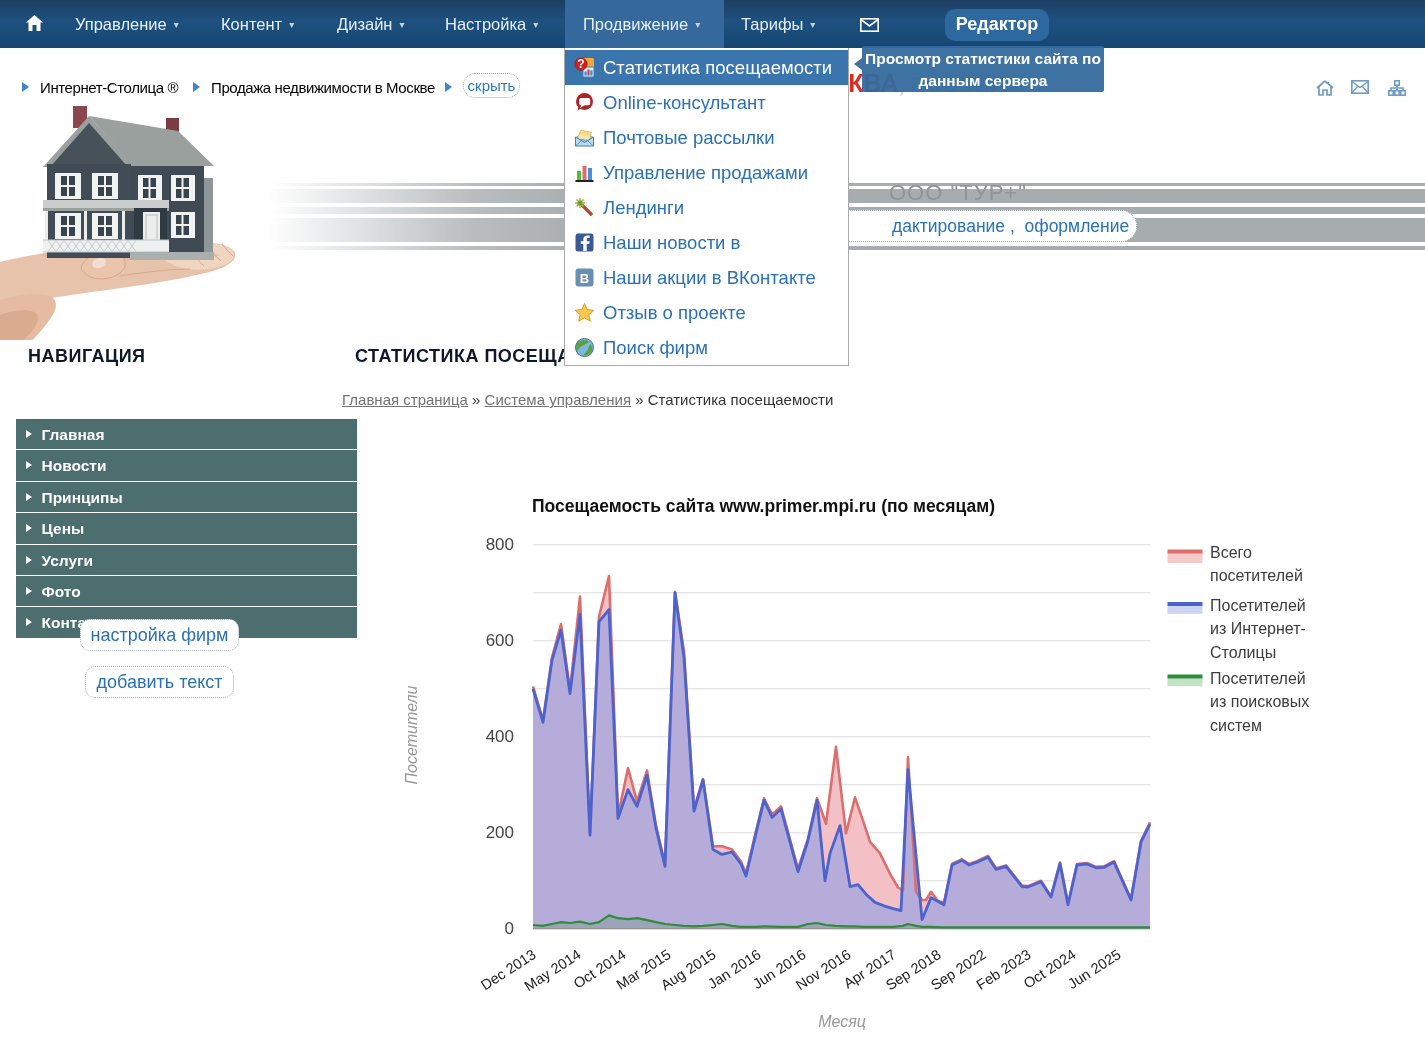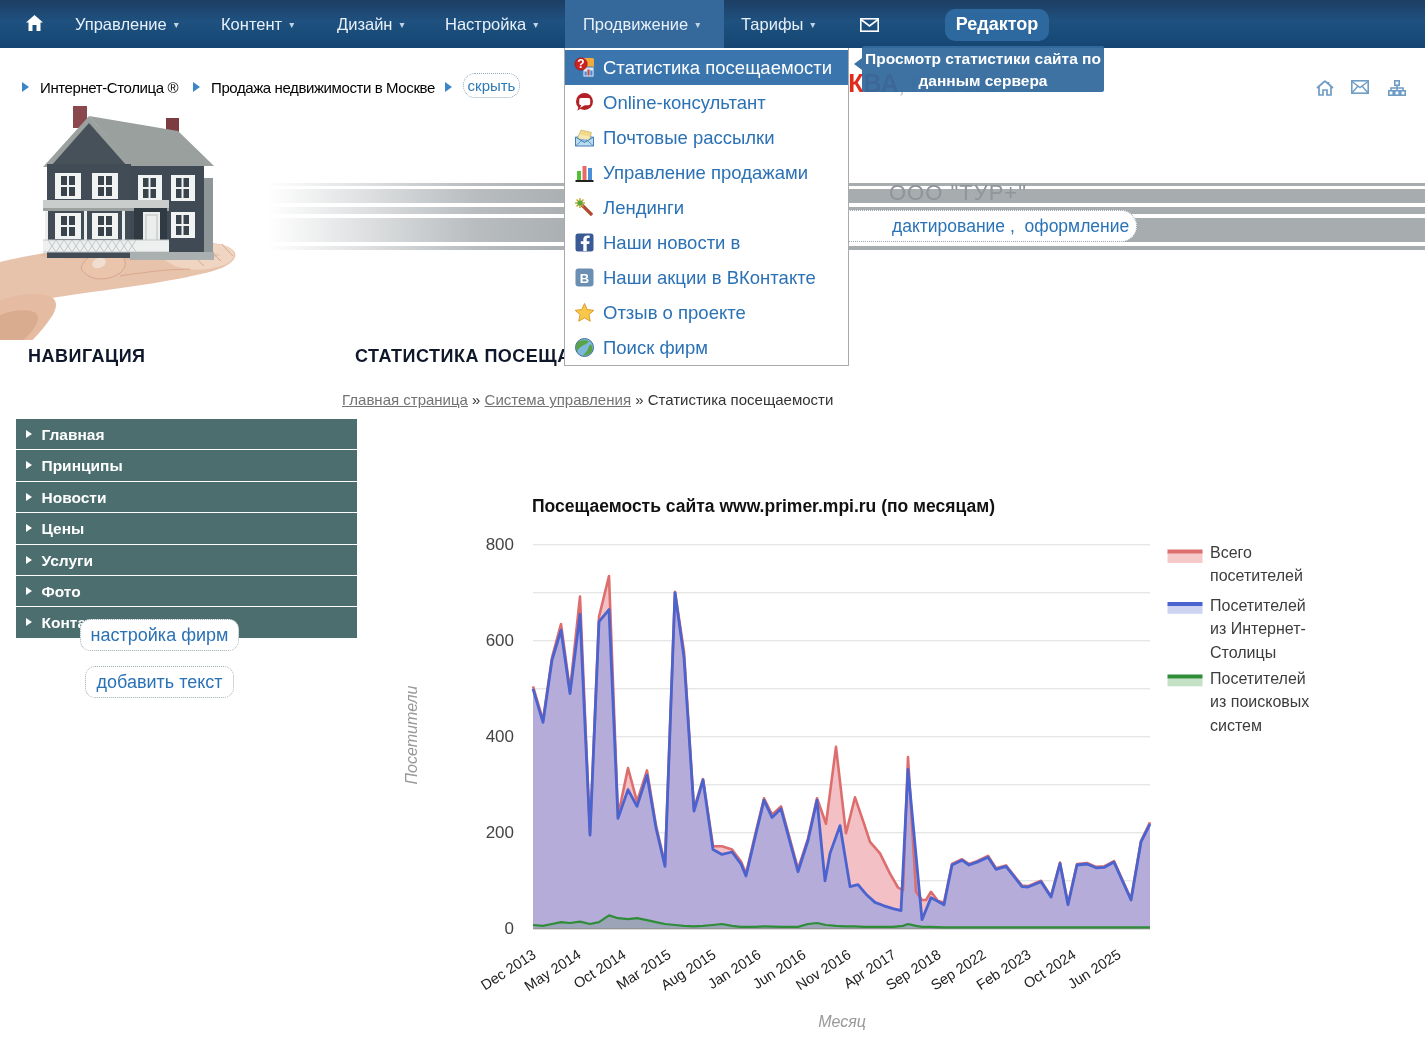--- a/index.html
+++ b/index.html
@@ -215,22 +215,22 @@
       <line x1="120" y1="140" x2="112" y2="152"></line>
       <line x1="128" y1="140" x2="120" y2="152"></line>
       <line x1="136" y1="140" x2="128" y2="152"></line>
 </g>
 <rect x="130" y="152" width="84" height="8" fill="#aab0b0"></rect>
 </svg>
 <div id="navhead">НАВИГАЦИЯ</div>
 <div id="mainhead">СТАТИСТИКА ПОСЕЩАЕМОСТИ</div>
 <div id="sidemenu">
 <div class="sitem"><span class="stri"></span>Главная</div>
+<div class="sitem"><span class="stri"></span>Новости</div>
 <div class="sitem"><span class="stri"></span>Принципы</div>
-<div class="sitem"><span class="stri"></span>Новости</div>
 <div class="sitem"><span class="stri"></span>Цены</div>
 <div class="sitem"><span class="stri"></span>Услуги</div>
 <div class="sitem"><span class="stri"></span>Фото</div>
 <div class="sitem"><span class="stri"></span>Контакты</div>
 </div>
 <div class="dotbtn" id="btn1">настройка фирм</div>
 <div class="dotbtn" id="btn2">добавить текст</div>
 <div id="crumb2"><a href="#">Главная страница</a> » <a href="#">Система управления</a> » Статистика посещаемости</div>
 <svg class="abs" style="left:0;top:480px" width="1425" height="571" viewBox="0 480 1425 571">
 <text x="532" y="512" class="ctitle">Посещаемость сайта www.primer.mpi.ru (по месяцам)</text>

